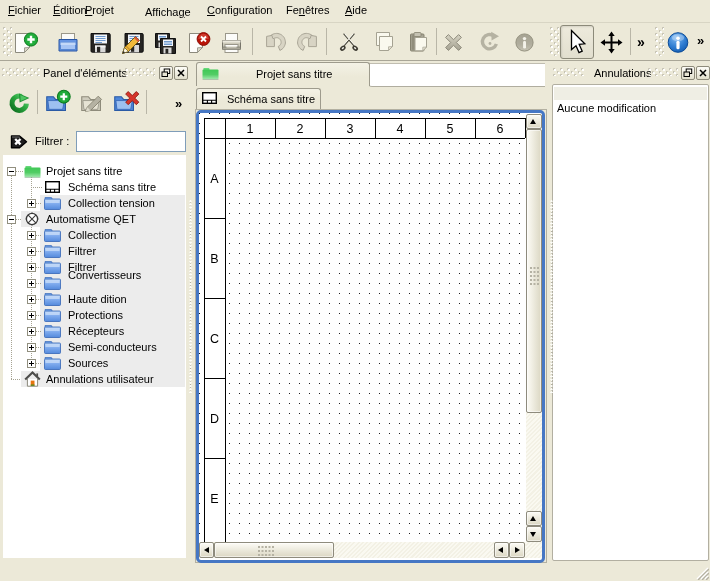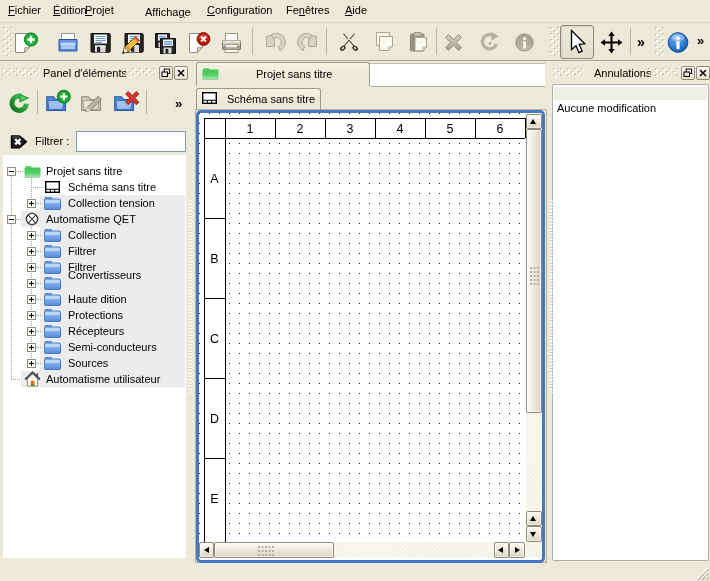--- a/index.html
+++ b/index.html
@@ -402,21 +402,21 @@
   <div class="trow" style="left:43px;top:56px">Automatisme QET</div>
   <div class="trow" style="left:65px;top:72px">Collection</div>
   <div class="trow" style="left:65px;top:88px">Filtrer</div>
   <div class="trow" style="left:65px;top:104px">Filtrer</div>
   <div class="trow" style="left:65px;top:112px">Convertisseurs</div>
   <div class="trow" style="left:65px;top:136px">Haute dition</div>
   <div class="trow" style="left:65px;top:152px">Protections</div>
   <div class="trow" style="left:65px;top:168px">Récepteurs</div>
   <div class="trow" style="left:65px;top:184px">Semi-conducteurs</div>
   <div class="trow" style="left:65px;top:200px">Sources</div>
-  <div class="trow" style="left:43px;top:216px">Automatisme utilisateur</div>
+  <div class="trow" style="left:43px;top:216px">Annulations utilisateur</div>
  </div>
 </div>
 
 <svg width="0" height="0" style="position:absolute">
     <defs>
  <linearGradient id="gfg" x1="0" y1="0" x2="0" y2="1">
   <stop offset="0" stop-color="#40c856"></stop>
         <stop offset=".5" stop-color="#52cd65"></stop>
         <stop offset="1" stop-color="#a5e9b1"></stop>
  </linearGradient>

